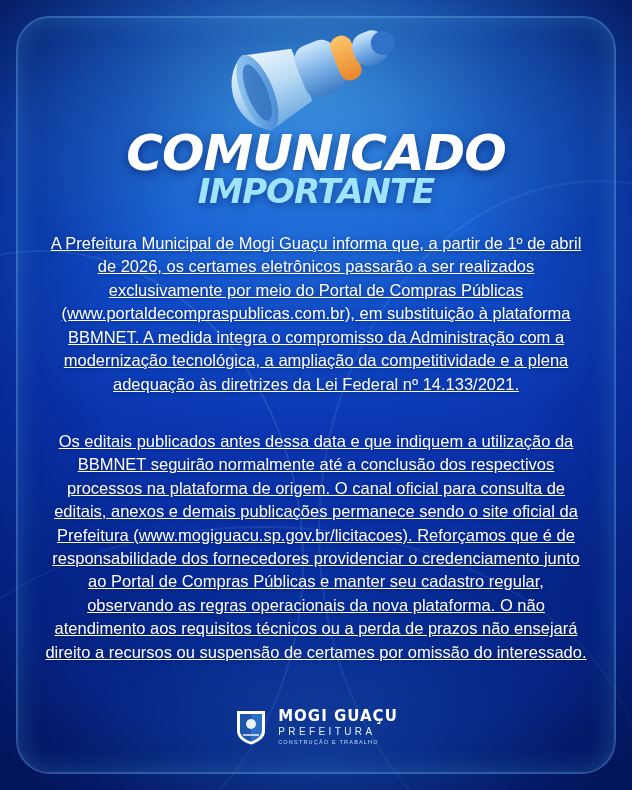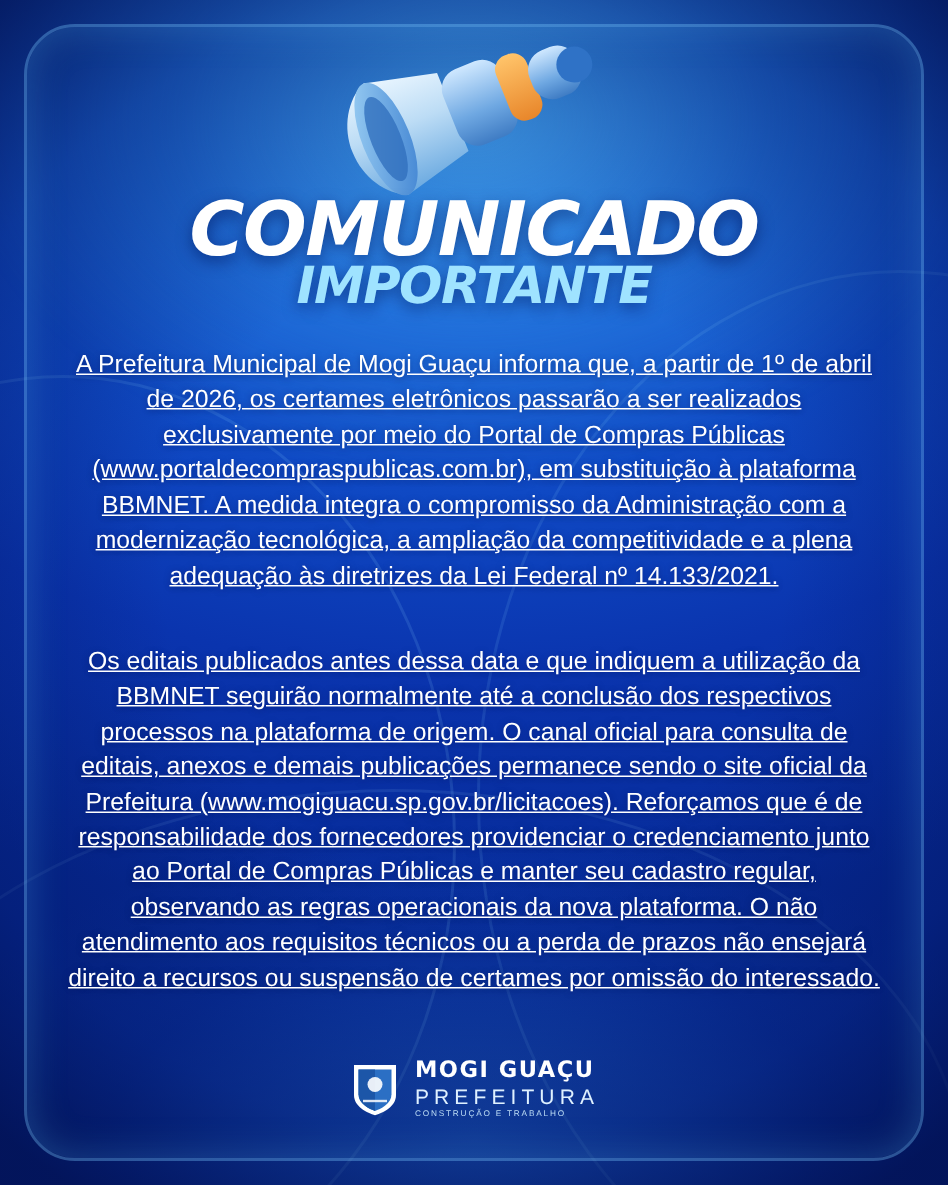--- a/index.html
+++ b/index.html
@@ -152,21 +152,21 @@
     color: #ffffff;
   }
   .footer-text .city {
     font-family: "DejaVu Sans", sans-serif;
     font-weight: bold;
     font-size: 15px;
     letter-spacing: 1px;
     line-height: 1;
   }
   .footer-text .dept {
-    font-size: 14px;
+    font-size: 10px;
     letter-spacing: 3.4px;
     margin-top: 3px;
     color: #dff1ff;
     line-height: 1;
   }
   .footer-text .tag {
     font-size: 5.5px;
     letter-spacing: 1.2px;
     margin-top: 3px;
     color: #bcdcf5;

